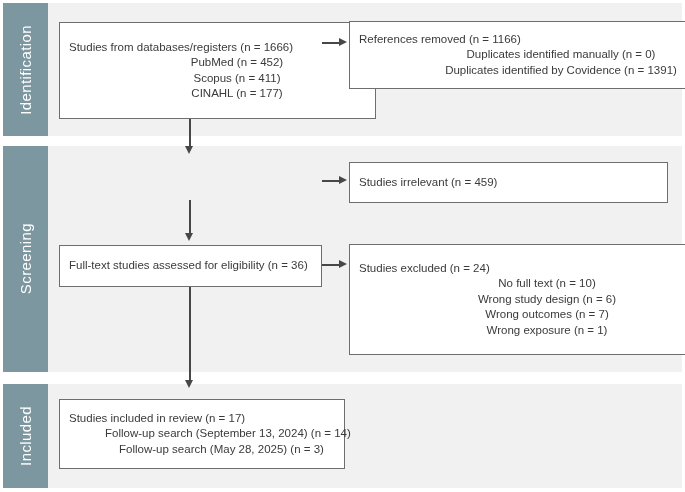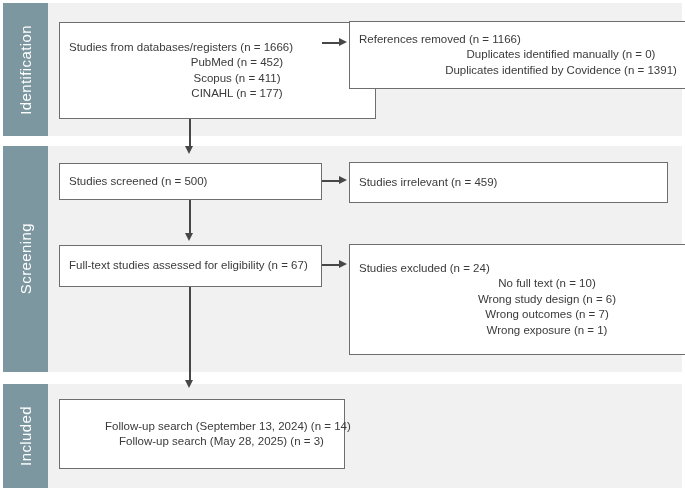--- a/index.html
+++ b/index.html
@@ -98,41 +98,39 @@
     <div class="line sub">Scopus (n = 411)</div>
     <div class="line sub">CINAHL (n = 177)</div>
   </div>
 
   <div class="box" style="left:349px;top:21px;width:385px;height:68px">
     <div class="line">References removed (n = 1166)</div>
     <div class="line sub">Duplicates identified manually (n = 0)</div>
     <div class="line sub">Duplicates identified by Covidence (n = 1391)</div>
   </div>
 
-  <div class="box" style="left:59px;top:163px;width:263px;height:37px">
-    <div class="line">Studies screened (n = 500)</div>
-  </div>
 
   <div class="box" style="left:349px;top:162px;width:319px;height:41px">
     <div class="line">Studies irrelevant (n = 459)</div>
   </div>
 
   <div class="box" style="left:59px;top:245px;width:263px;height:42px">
-    <div class="line">Full-text studies assessed for eligibility (n = 67)</div>
+    <div class="line">Full-text studies assessed for eligibility (n = 36)</div>
   </div>
 
   <div class="box" style="left:349px;top:244px;width:357px;height:111px">
     <div class="line">Studies excluded (n = 24)</div>
     <div class="line sub">No full text (n = 10)</div>
     <div class="line sub">Wrong study design (n = 6)</div>
     <div class="line sub">Wrong outcomes (n = 7)</div>
     <div class="line sub">Wrong exposure (n = 1)</div>
   </div>
 
   <div class="box" style="left:59px;top:399px;width:286px;height:70px">
+    <div class="line">Studies included in review (n = 17)</div>
     <div class="line sub">Follow-up search (September 13, 2024) (n = 14)</div>
     <div class="line sub">Follow-up search (May 28, 2025) (n = 3)</div>
   </div>
 
   <div class="vline" style="left:189px;top:119px;height:28px"></div>
   <div class="head-down" style="left:185px;top:146px"></div>
 
   <div class="hline" style="left:322px;top:42px;width:18px"></div>
   <div class="head-right" style="left:339px;top:38px"></div>
 

